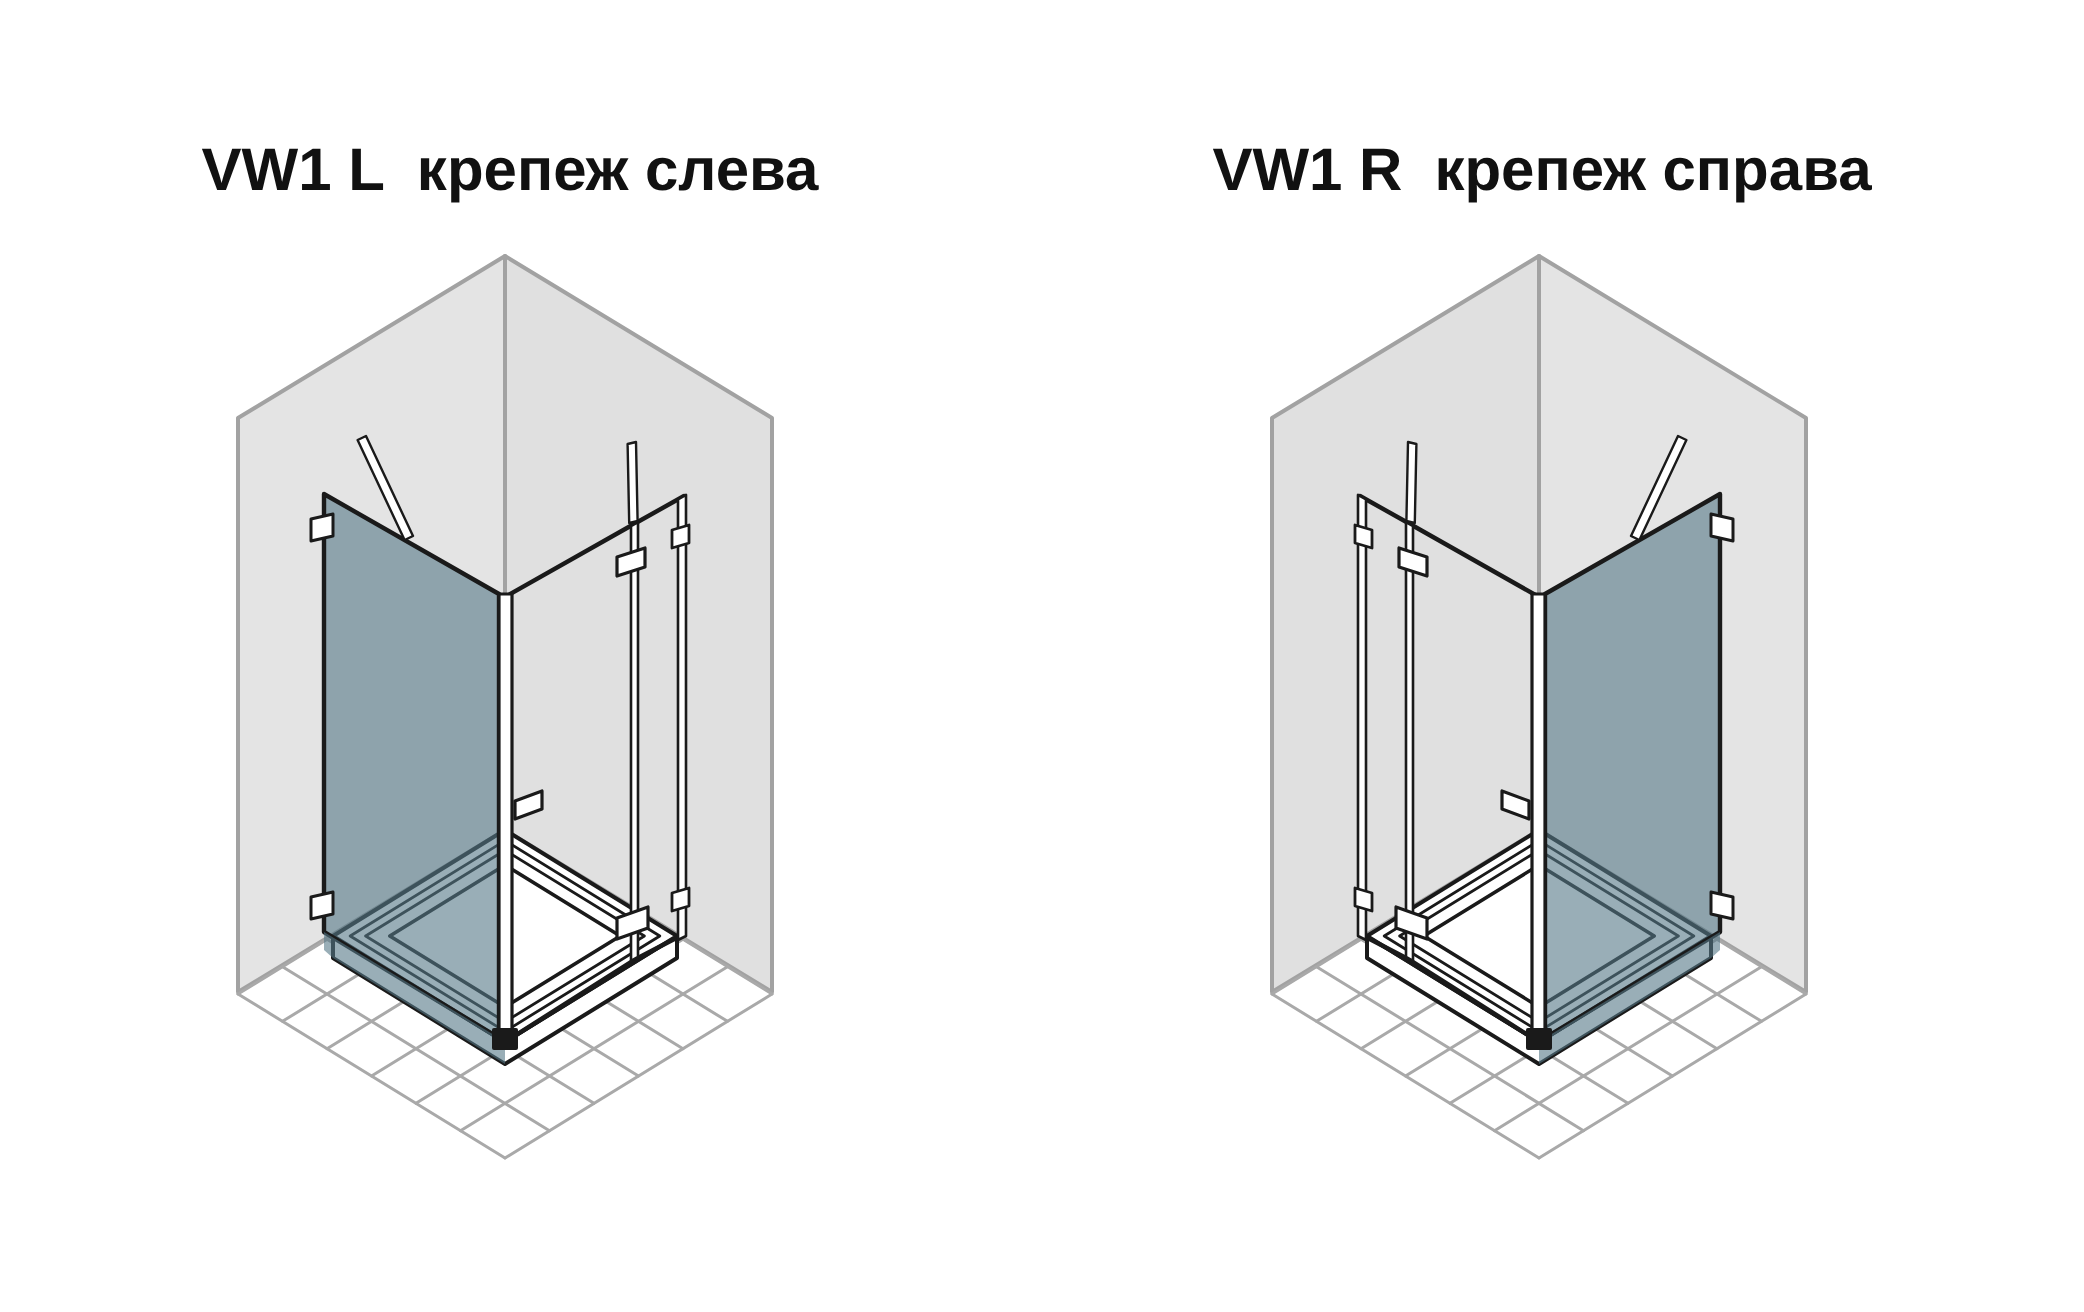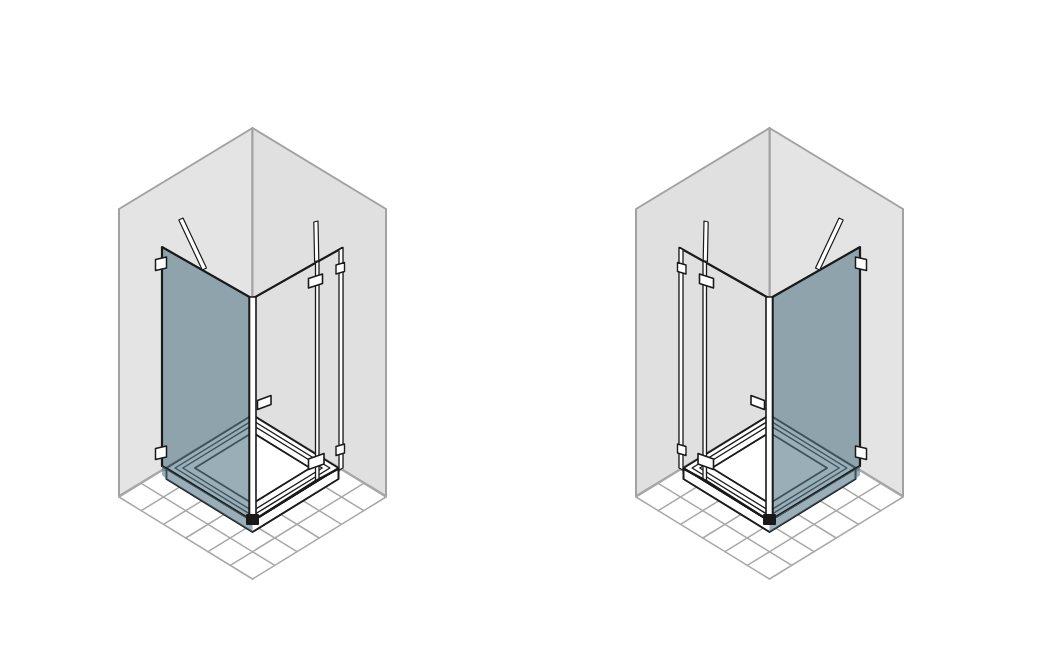--- a/index.html
+++ b/index.html
@@ -23,21 +23,27 @@
   .fig-title .model{margin-right:16px;}
   #title-left{left:255px;}
   #title-right{left:771px;}
   svg.scene{position:absolute;left:0;top:0;}
 </style>
 </head>
 <body>
 
 <div class="canvas">
 
+  <div class="fig-title" id="title-left">
+    <span class="model">VW1 L</span><span>крепеж слева</span>
+  </div>
 
+  <div class="fig-title" id="title-right">
+    <span class="model">VW1 R</span><span>крепеж справа</span>
+  </div>
 
   <svg class="scene" width="1042" height="656" viewBox="0 0 1042 656" xmlns="http://www.w3.org/2000/svg" xmlns:xlink="http://www.w3.org/1999/xlink">
 
     <g id="figL" stroke-linejoin="round" stroke-linecap="round">
 
       <polygon points="252.5,128 119,209 119,496 252.5,415" fill="#e4e4e4" stroke="#a2a2a2" stroke-width="2"></polygon>
       <polygon points="252.5,128 386,209 386,496 252.5,415" fill="#e0e0e0" stroke="#a2a2a2" stroke-width="2"></polygon>
 
       <g class="tiles" stroke="#a9a9a9" stroke-width="1.5" fill="none">
           <line x1="119" y1="497" x2="252.5" y2="415"></line>

